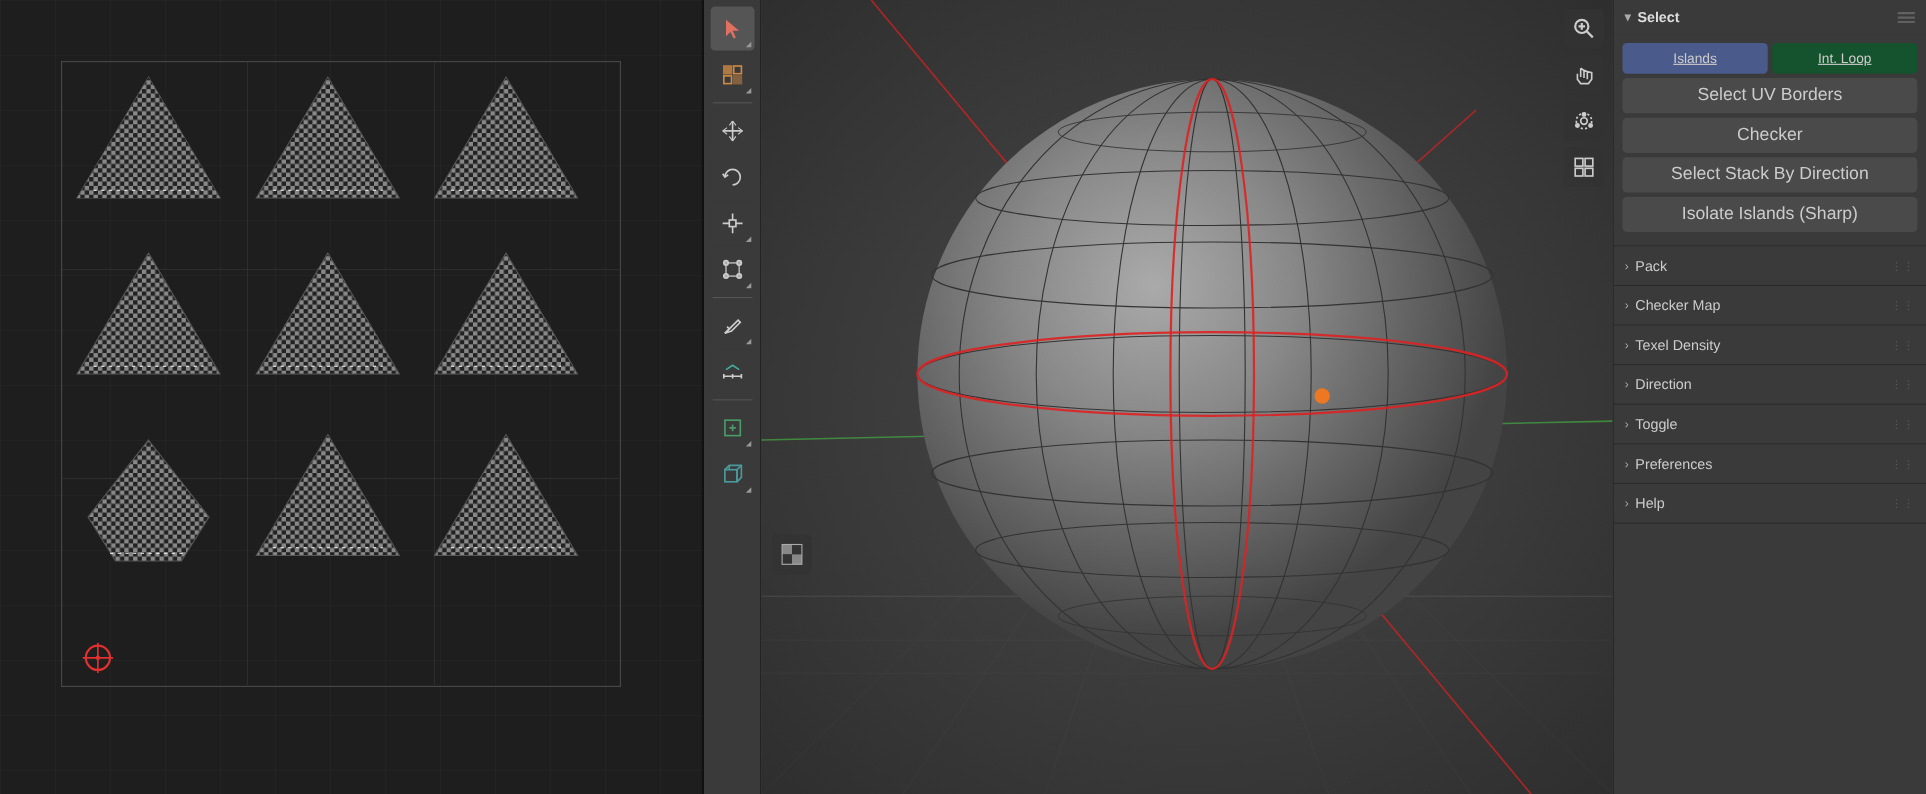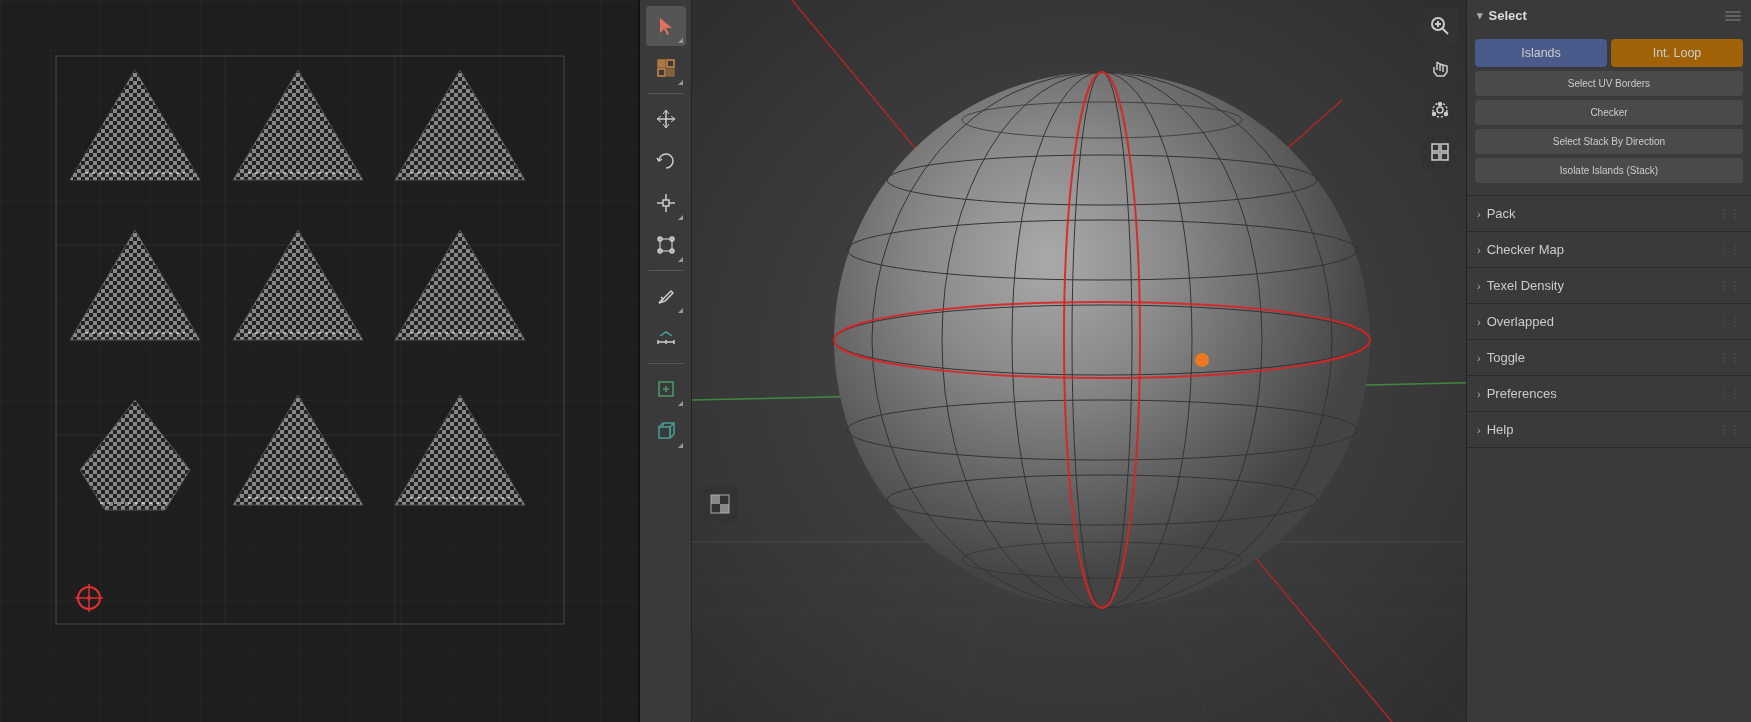--- a/index.html
+++ b/index.html
@@ -147,31 +147,32 @@
 
     .expand-icon {
       color: #aaa;
       font-size: 11px;
     }
 
     
     .select-section {
       padding: 8px;
       background: #3a3a3a;
+      text-decoration: underline;
     }
 
     .select-grid-2 {
       display: grid;
       grid-template-columns: 1fr 1fr;
       gap: 4px;
       margin-bottom: 4px;
     }
 
     .select-btn {
-      background: #a16207;
+      background: #14532d;
       border: none;
       border-radius: 4px;
       color: #ccc;
       padding: 7px 8px;
       font-size: 12.5px;
       cursor: pointer;
       text-align: center;
       display: flex;
       align-items: center;
       justify-content: center;
@@ -179,21 +180,21 @@
     }
     .select-btn.active { background: #4a5a8a; }
 
     .select-btn-full {
       width: 100%;
       background: #4a4a4a;
       border: none;
       border-radius: 4px;
       color: #ccc;
       padding: 7px 8px;
-      font-size: 10px;
+      font-size: 16px;
       cursor: pointer;
       text-align: center;
       margin-bottom: 4px;
     }
 
     
     .collapsed-section {
       display: flex;
       align-items: center;
       justify-content: space-between;
@@ -690,21 +691,21 @@
       
       <button class="select-btn-full">Select UV Borders</button>
 
       
       <button class="select-btn-full">Checker</button>
 
       
       <button class="select-btn-full">Select Stack By Direction</button>
 
       
-      <button class="select-btn-full">Isolate Islands (Stack)</button>
+      <button class="select-btn-full">Isolate Islands (Sharp)</button>
     </div>
   </div>
 
   <div class="collapsed-section">
     <div class="collapsed-title">
       <span class="expand-icon">›</span>
       <span>Pack</span>
     </div>
     <div class="dots-handle">⋮⋮</div>
   </div>
@@ -721,21 +722,21 @@
     <div class="collapsed-title">
       <span class="expand-icon">›</span>
       <span>Texel Density</span>
     </div>
     <div class="dots-handle">⋮⋮</div>
   </div>
 
   <div class="collapsed-section">
     <div class="collapsed-title">
       <span class="expand-icon">›</span>
-      <span>Overlapped</span>
+      <span>Direction</span>
     </div>
     <div class="dots-handle">⋮⋮</div>
   </div>
 
   <div class="collapsed-section">
     <div class="collapsed-title">
       <span class="expand-icon">›</span>
       <span>Toggle</span>
     </div>
     <div class="dots-handle">⋮⋮</div>

